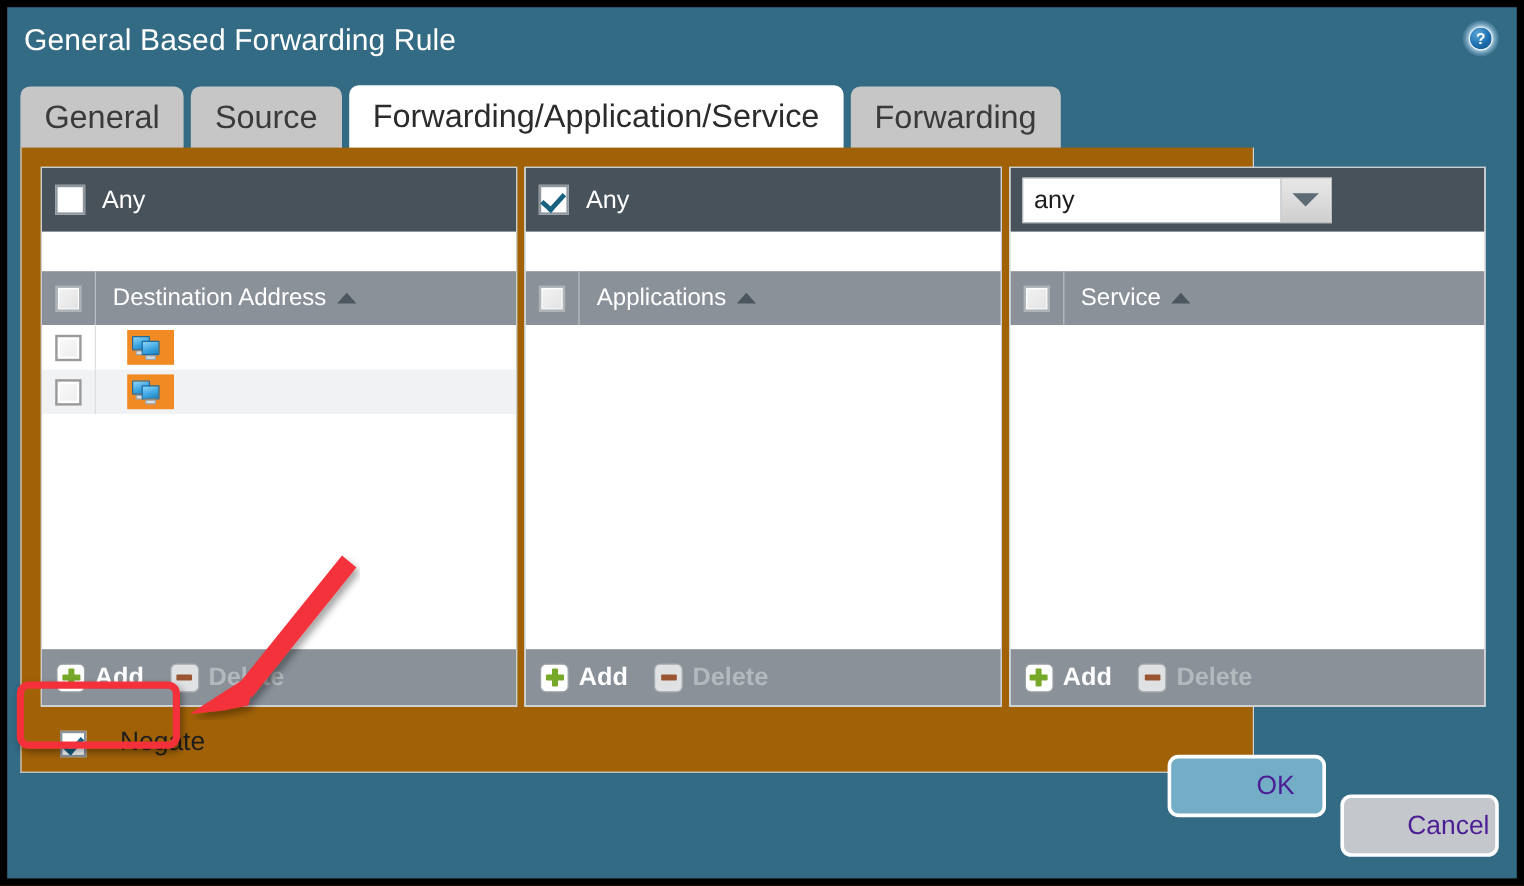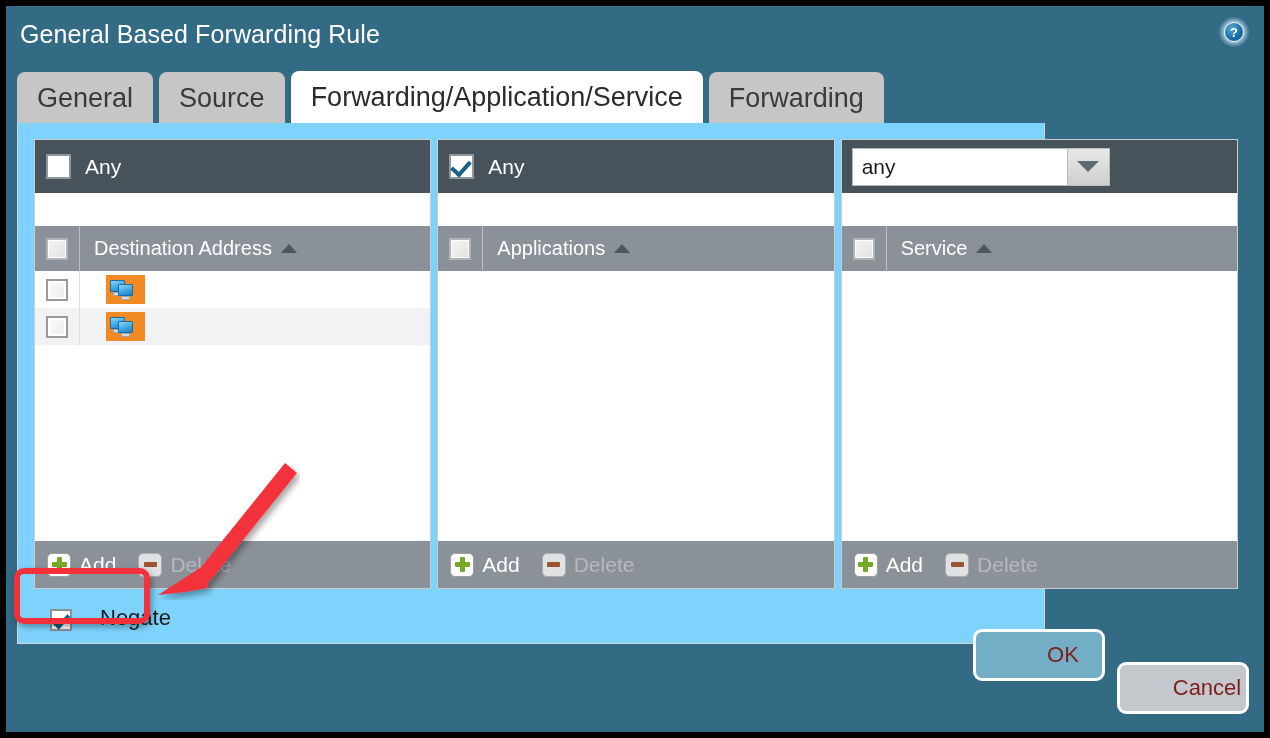--- a/index.html
+++ b/index.html
@@ -84,21 +84,21 @@
     background: #ffffff;
     color: #2b2b2b;
     height: 53px;
   }
 
   
   #content {
     position: absolute;
     left: 11px; top: 117px;
     width: 1028px; height: 521px;
-    background: #7dd3fc;
+    background: #a16207;
     border: 1px solid #cfd6da;
     border-top: none;
   }
 
   
   #columns {
     position: absolute;
     left: 16px; top: 16px;
     width: 1204px; height: 450px;
     display: flex;
@@ -310,20 +310,21 @@
     display: flex;
     align-items: center;
     padding-left: 12px;
     gap: 22px;
     flex: none;
     border-top: 1px solid #ffffff;
   }
   .foot-btn {
     display: flex; align-items: center; gap: 8px;
     cursor: pointer;
+    font-weight: bold;
   }
   .foot-btn .lbl { font-size: 21px; color: #ffffff; }
   .foot-btn.disabled { cursor: default; }
   .foot-btn.disabled .lbl { color: #b4b9bd; }
   .pm {
     width: 24px; height: 24px;
     border-radius: 5px;
     background: #ffffff;
     border: 1px solid #9aa1a7;
     display: flex; align-items: center; justify-content: center;
@@ -376,21 +377,21 @@
     right: 15px; bottom: 18px;
     display: flex;
     gap: 12px;
   }
   .dlg-btn {
     min-width: 132px;
     height: 52px;
     border-radius: 9px;
     border: 3px solid #ffffff;
     font-size: 22px;
-    color: #7f1d1d;
+    color: #4c1d95;
     display: flex; align-items: center; justify-content: center;
     cursor: pointer;
     padding-left: 48px;
   }
   .dlg-btn.ok { background: #74aec6; }
   .dlg-btn.cancel { background: #c4c7cc; margin-top: 33px; }
 </style>
 </head>
 <body>
 

